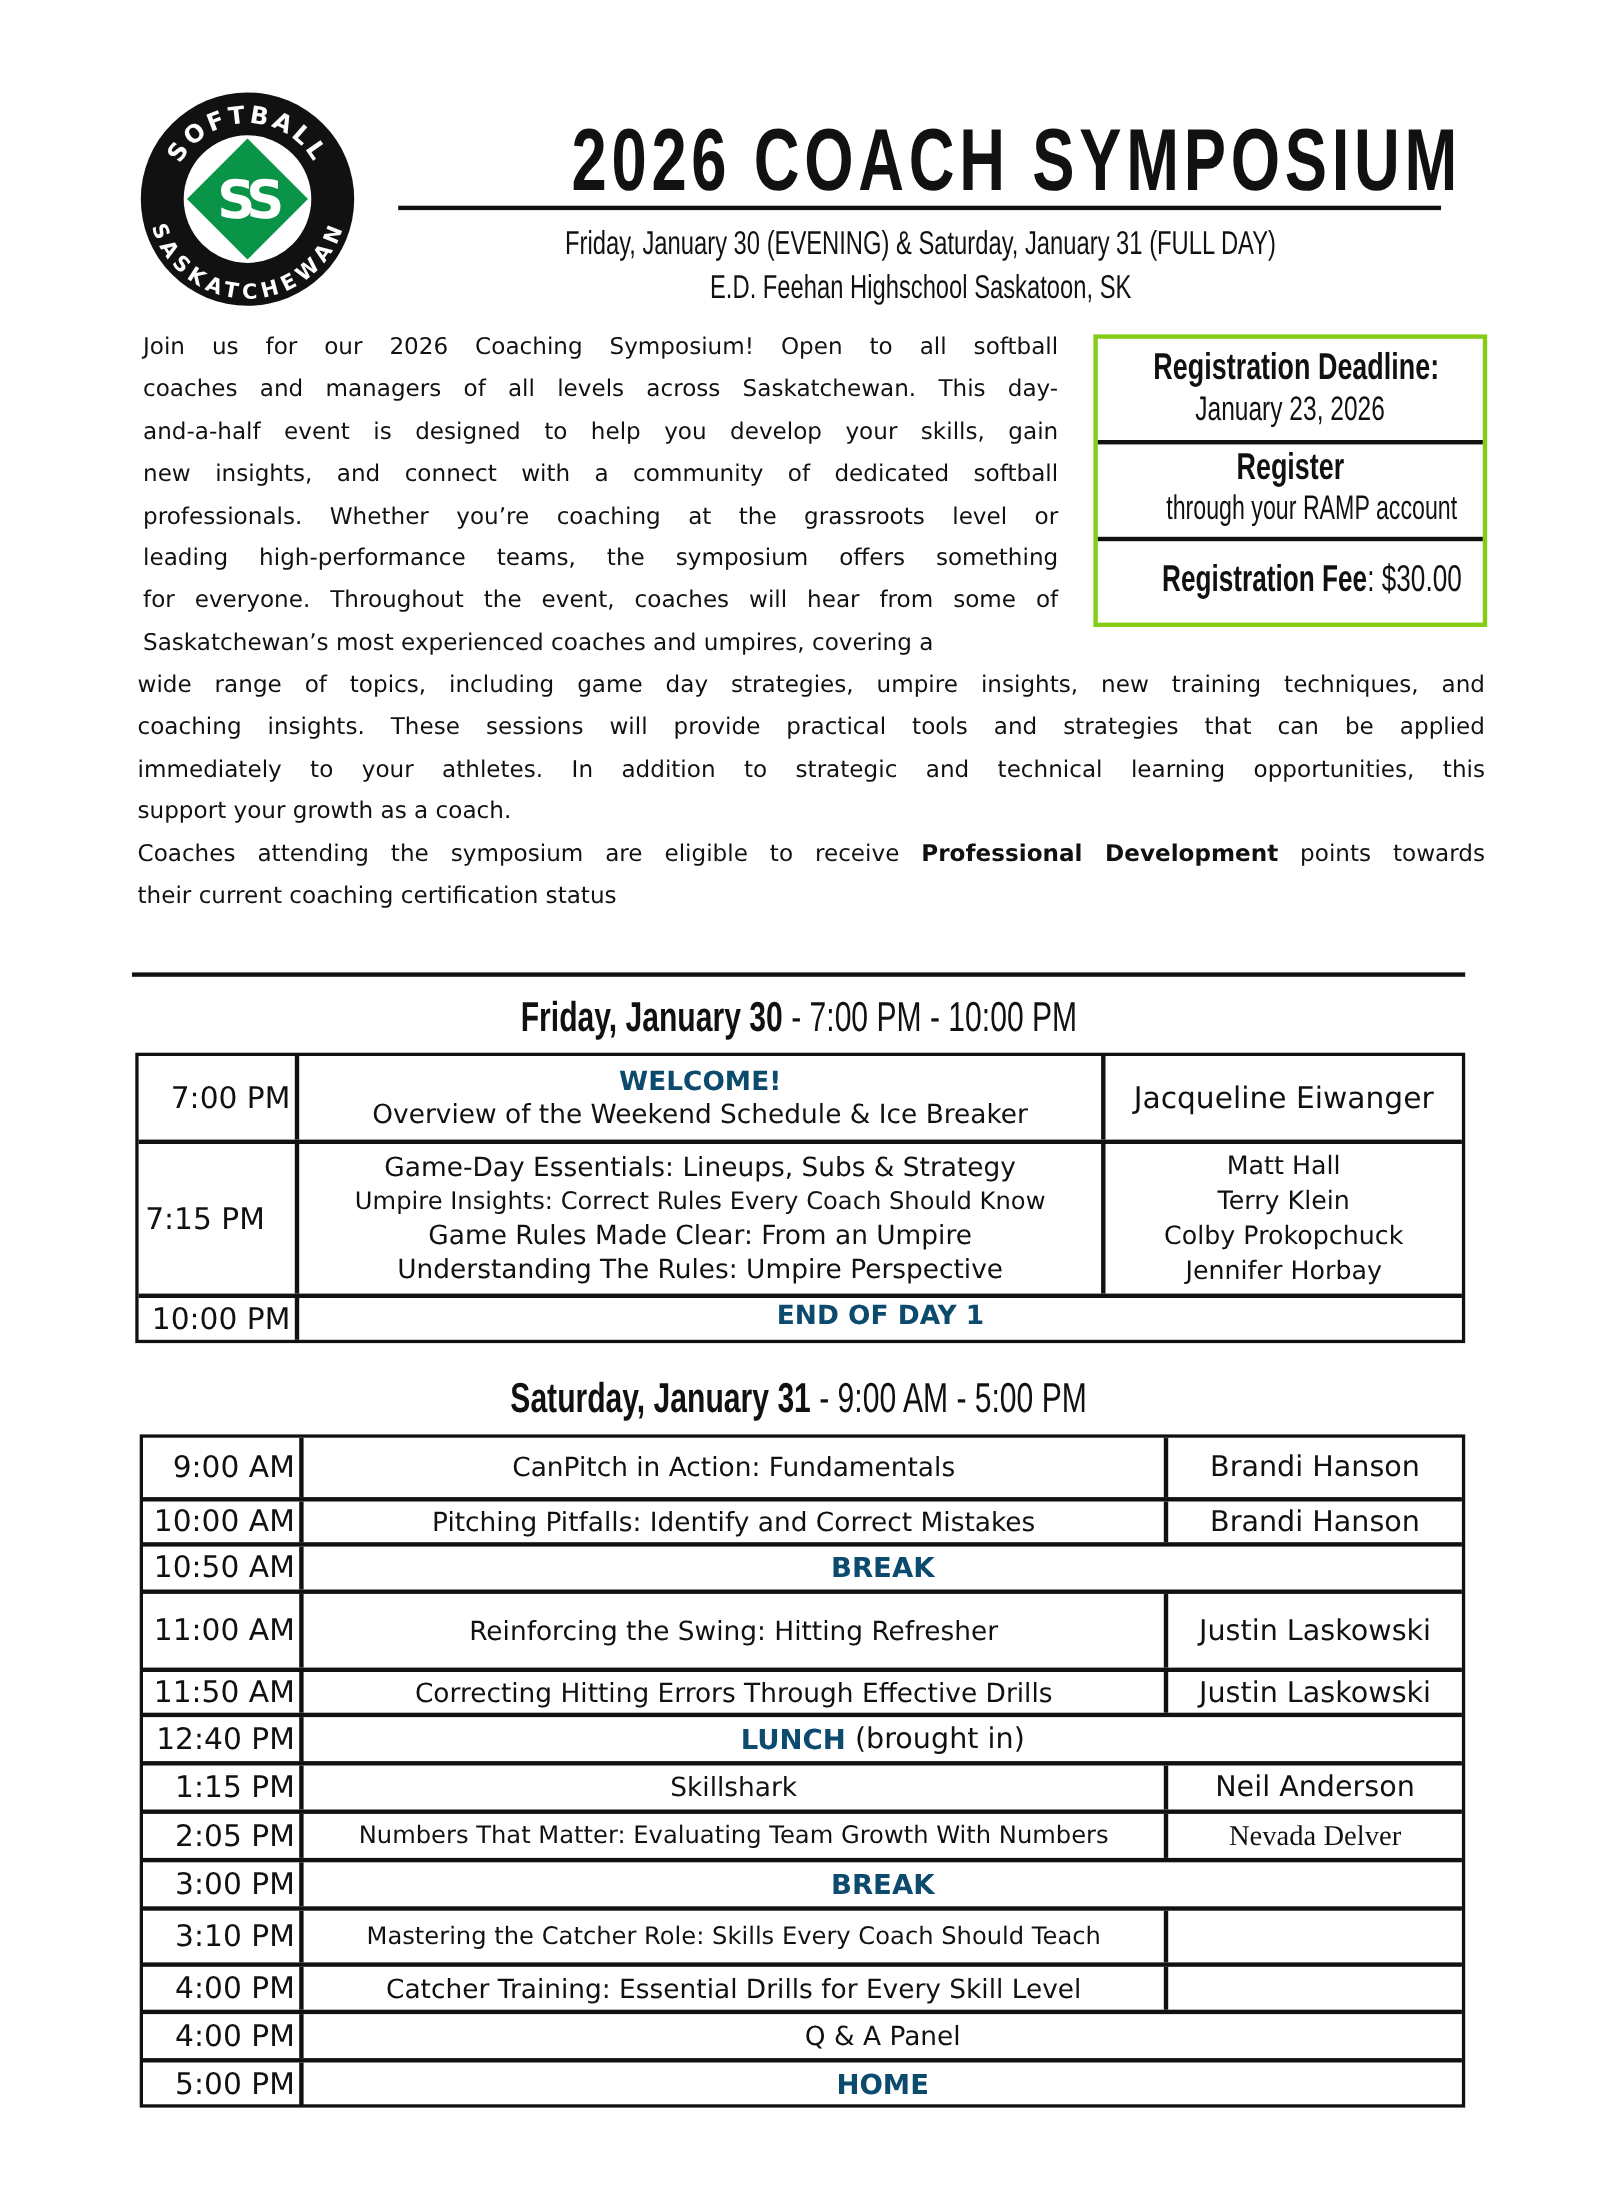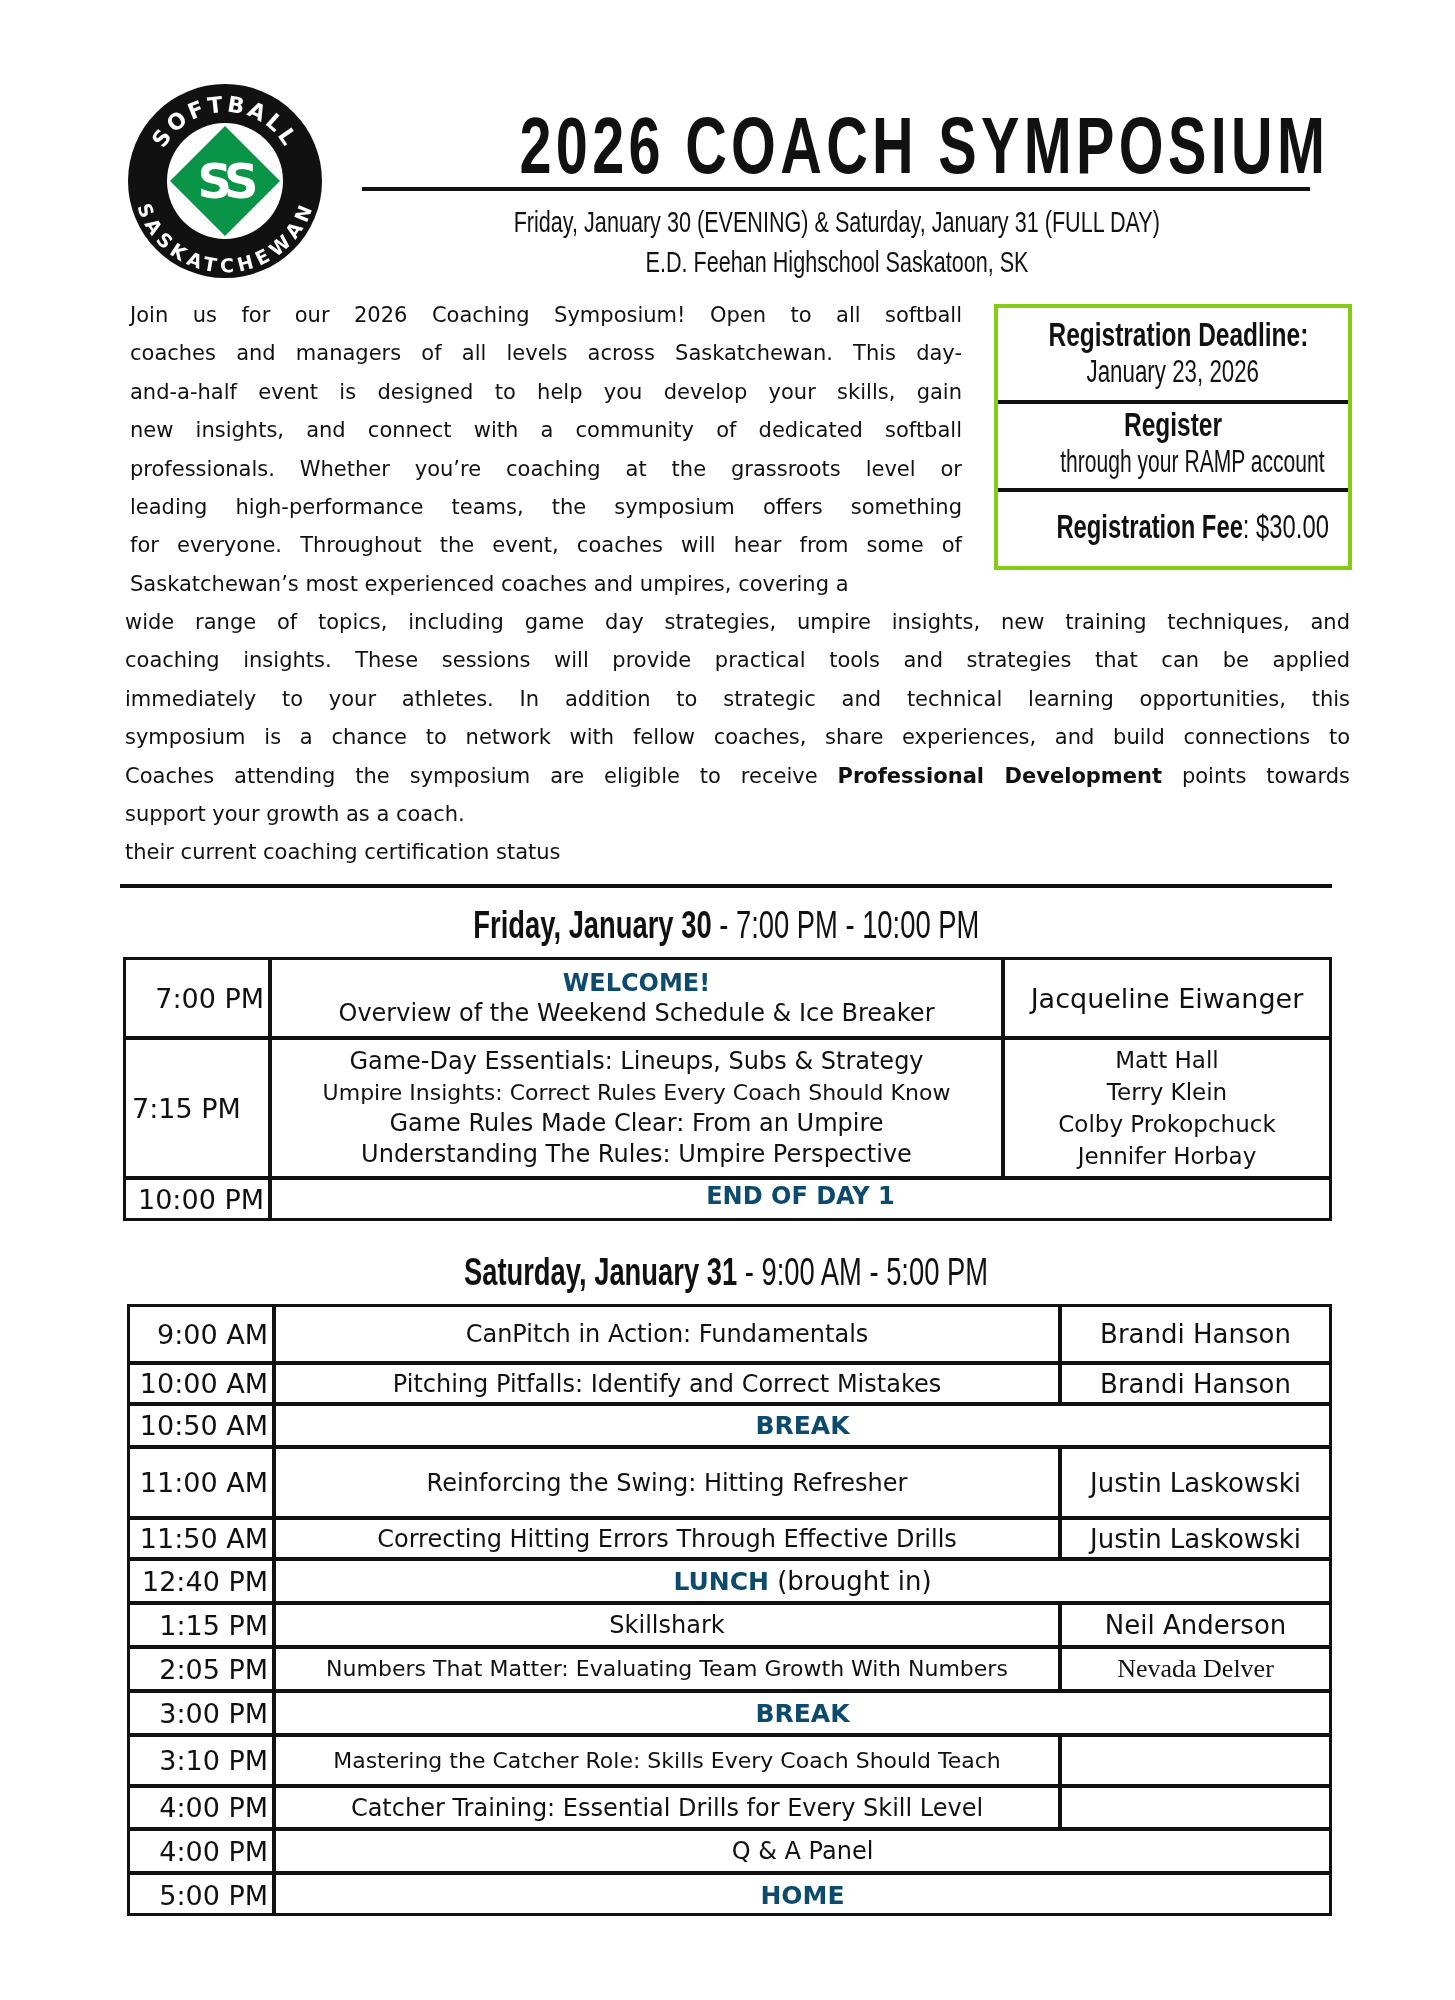--- a/index.html
+++ b/index.html
@@ -118,23 +118,22 @@
     <div style="margin-top:18px;">
       <span class="cond reg-h" style="transform:scaleX(0.7);"><b>Registration Fee</b><span style="font-weight:normal;">: $30.00</span></span>
     </div>
   </div>
 </div>
 
 <div id="para-full" class="abs para">
   <span class="ln" style="display: block; word-spacing: 14.1418px; text-align-last: left;">wide range of topics, including game day strategies, umpire insights, new training techniques, and</span>
   <span class="ln" style="display: block; word-spacing: 16.9423px; text-align-last: left;">coaching insights. These sessions will provide practical tools and strategies that can be applied</span>
   <span class="ln" style="display: block; word-spacing: 19.1367px; text-align-last: left;">immediately to your athletes. In addition to strategic and technical learning opportunities, this</span>
-  <span class="ln" style="display: block; word-spacing: 12.0837px; text-align-last: left;">symposium is a chance to network with fellow coaches, share experiences, and build connections to</span>
+  <span class="ln last" style="display: block;">support your growth as a coach.</span>
   <span class="ln" style="display: block; word-spacing: 13.2543px; text-align-last: left;"><span>Coaches attending the symposium are eligible to receive </span><b>Professional Development</b><span> points towards</span></span>
-  <span class="ln last" style="display: block;">support your growth as a coach.</span>
   <span class="ln last" style="display: block;">their current coaching certification status</span>
 </div>
 
 <div id="divider" class="abs"></div>
 
 <div id="fri-head" class="abs day-head">
   <span class="cond"><b>Friday, January 30</b><span> - 7:00 PM - 10:00 PM</span></span>
 </div>
 
 <div id="fri-table" class="abs sched">

